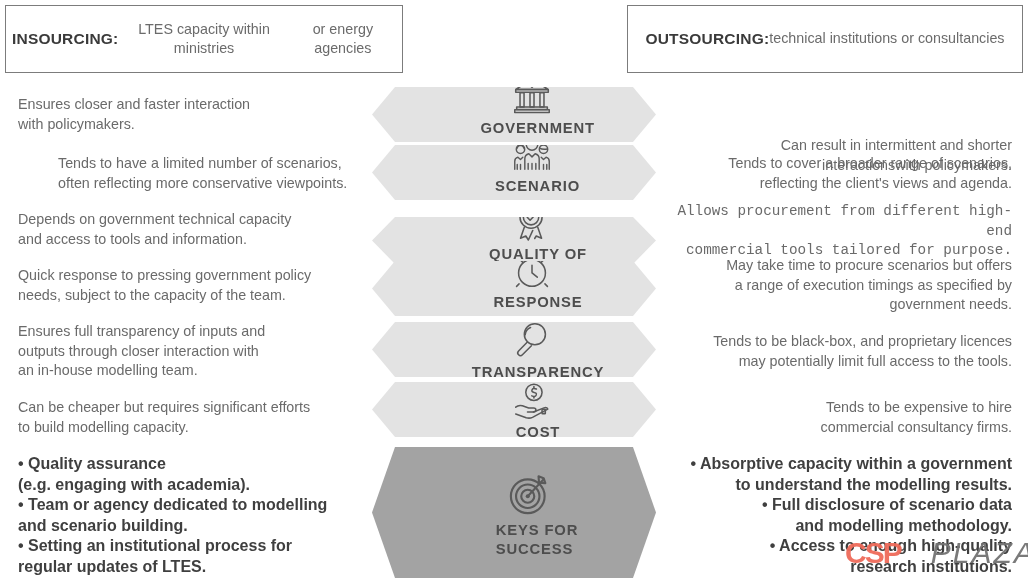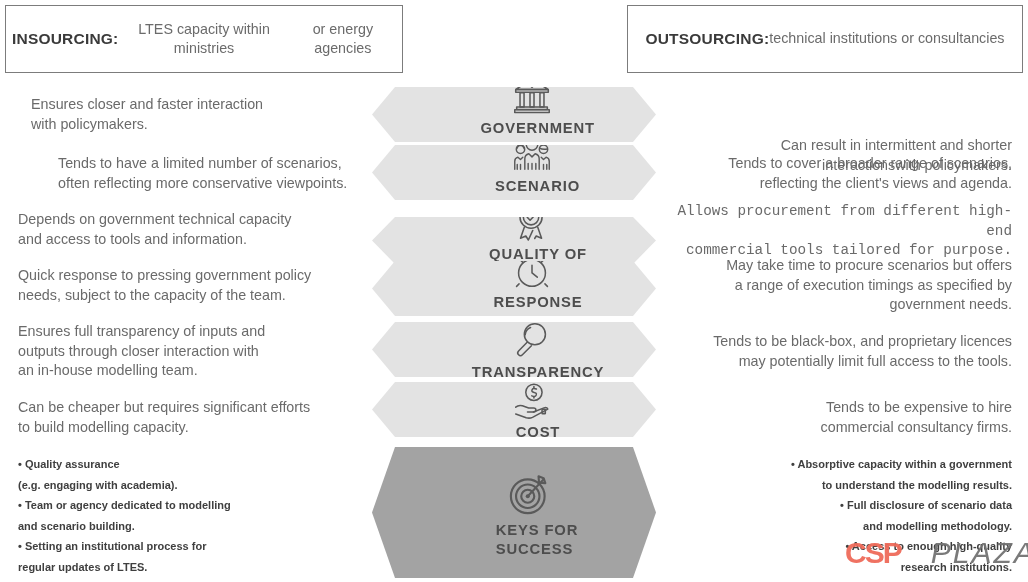--- a/index.html
+++ b/index.html
@@ -42,21 +42,21 @@
     color: #6a6a6a;
     line-height: 19.6px;
     position: absolute;
     width: 100%;
   }
   .col-right .para { text-align: right; }
 
   
   .keys {
     position: absolute;
-    font-size: 11px; font-weight: bold; color: #3f3f3f;
+    font-size: 16px; font-weight: bold; color: #3f3f3f;
     line-height: 20.5px;
     width: 100%;
   }
   .keys .bullet-line { white-space: nowrap; }
   .keys-left  { left: 0; text-align: left; }
   .keys-right { right: 0; text-align: right; }
 
   
   .chev {
     position: absolute;
@@ -102,21 +102,21 @@
     <div class="hdr-sub">LTES capacity within ministries</div>
     <div class="hdr-sub">or energy agencies</div>
   </div>
 
   <div class="hdr hdr-right">
     <div class="hdr-title">OUTSOURCING:</div>
     <div class="hdr-sub">technical institutions or consultancies</div>
   </div>
 
   <div class="col col-left">
-    <div class="para" style="top: 7px; white-space: pre-line; margin-left: 13px;">Ensures closer and faster interaction
+    <div class="para" style="top: 7px; white-space: pre-line;">Ensures closer and faster interaction
 with policymakers.</div>
     <div class="para" style="top: 66px; white-space: pre-line; margin-left: 40px;">Tends to have a limited number of scenarios,
 often reflecting more conservative viewpoints.</div>
     <div class="para" style="top: 122px; white-space: pre-line;">Depends on government technical capacity
 and access to tools and information.</div>
     <div class="para" style="top: 178px; white-space: pre-line;">Quick response to pressing government policy
 needs, subject to the capacity of the team.</div>
     <div class="para" style="top: 234px; white-space: pre-line;">Ensures full transparency of inputs and
 outputs through closer interaction with
 an in-house modelling team.</div>

